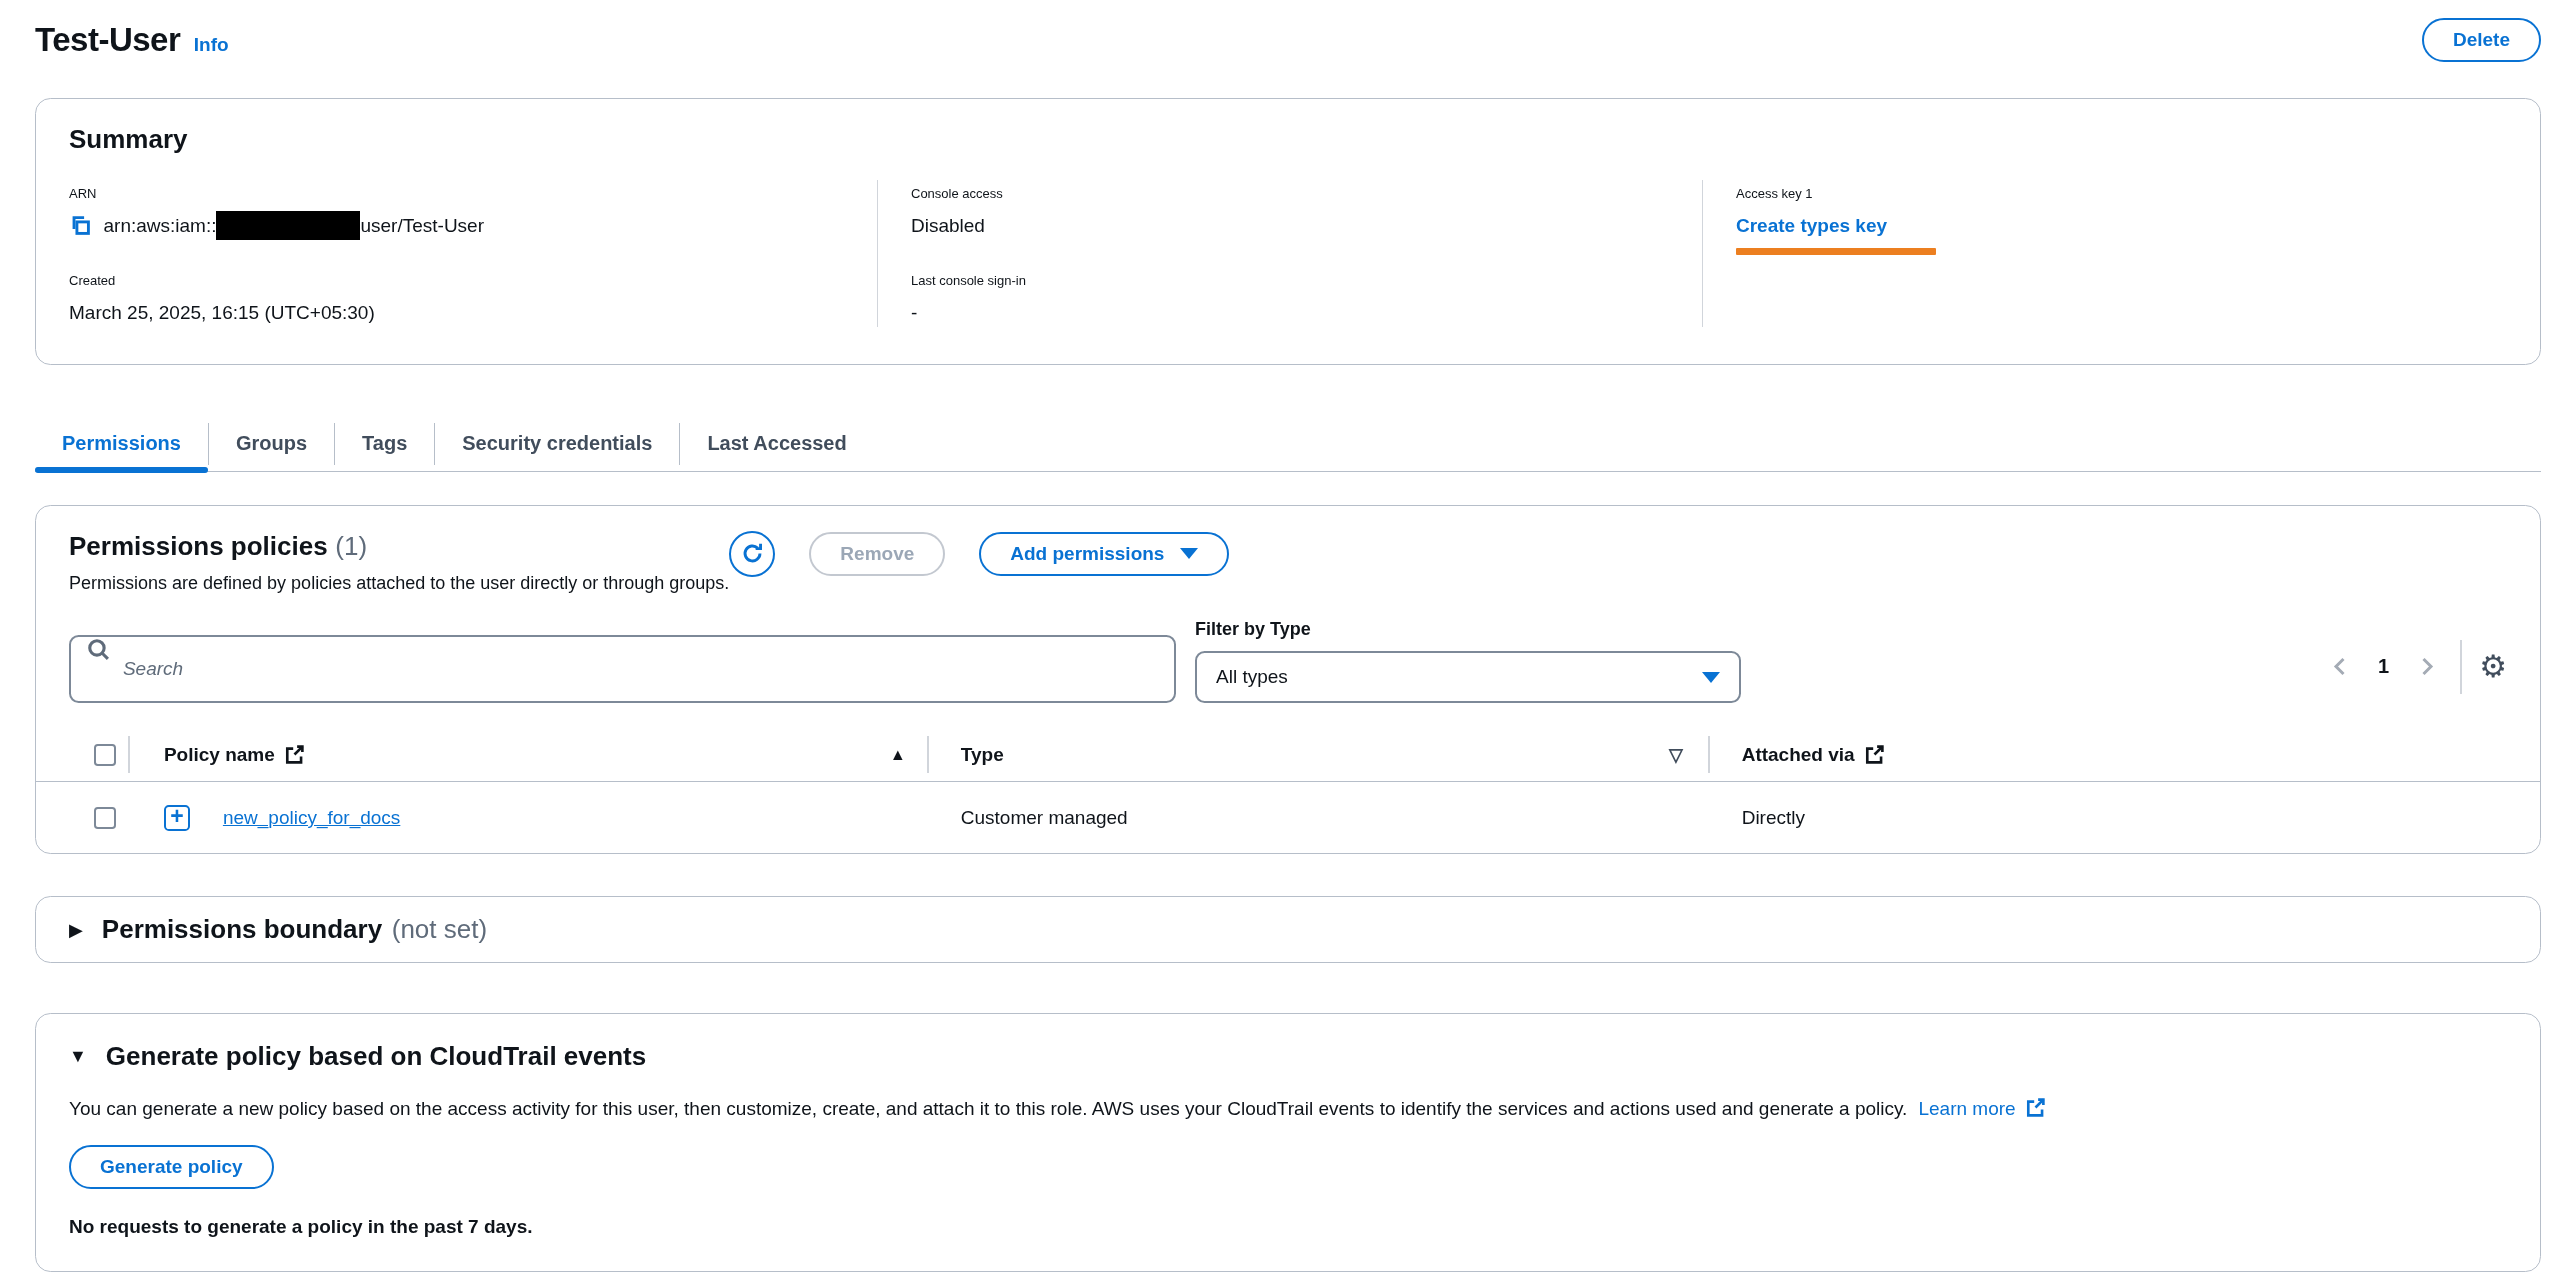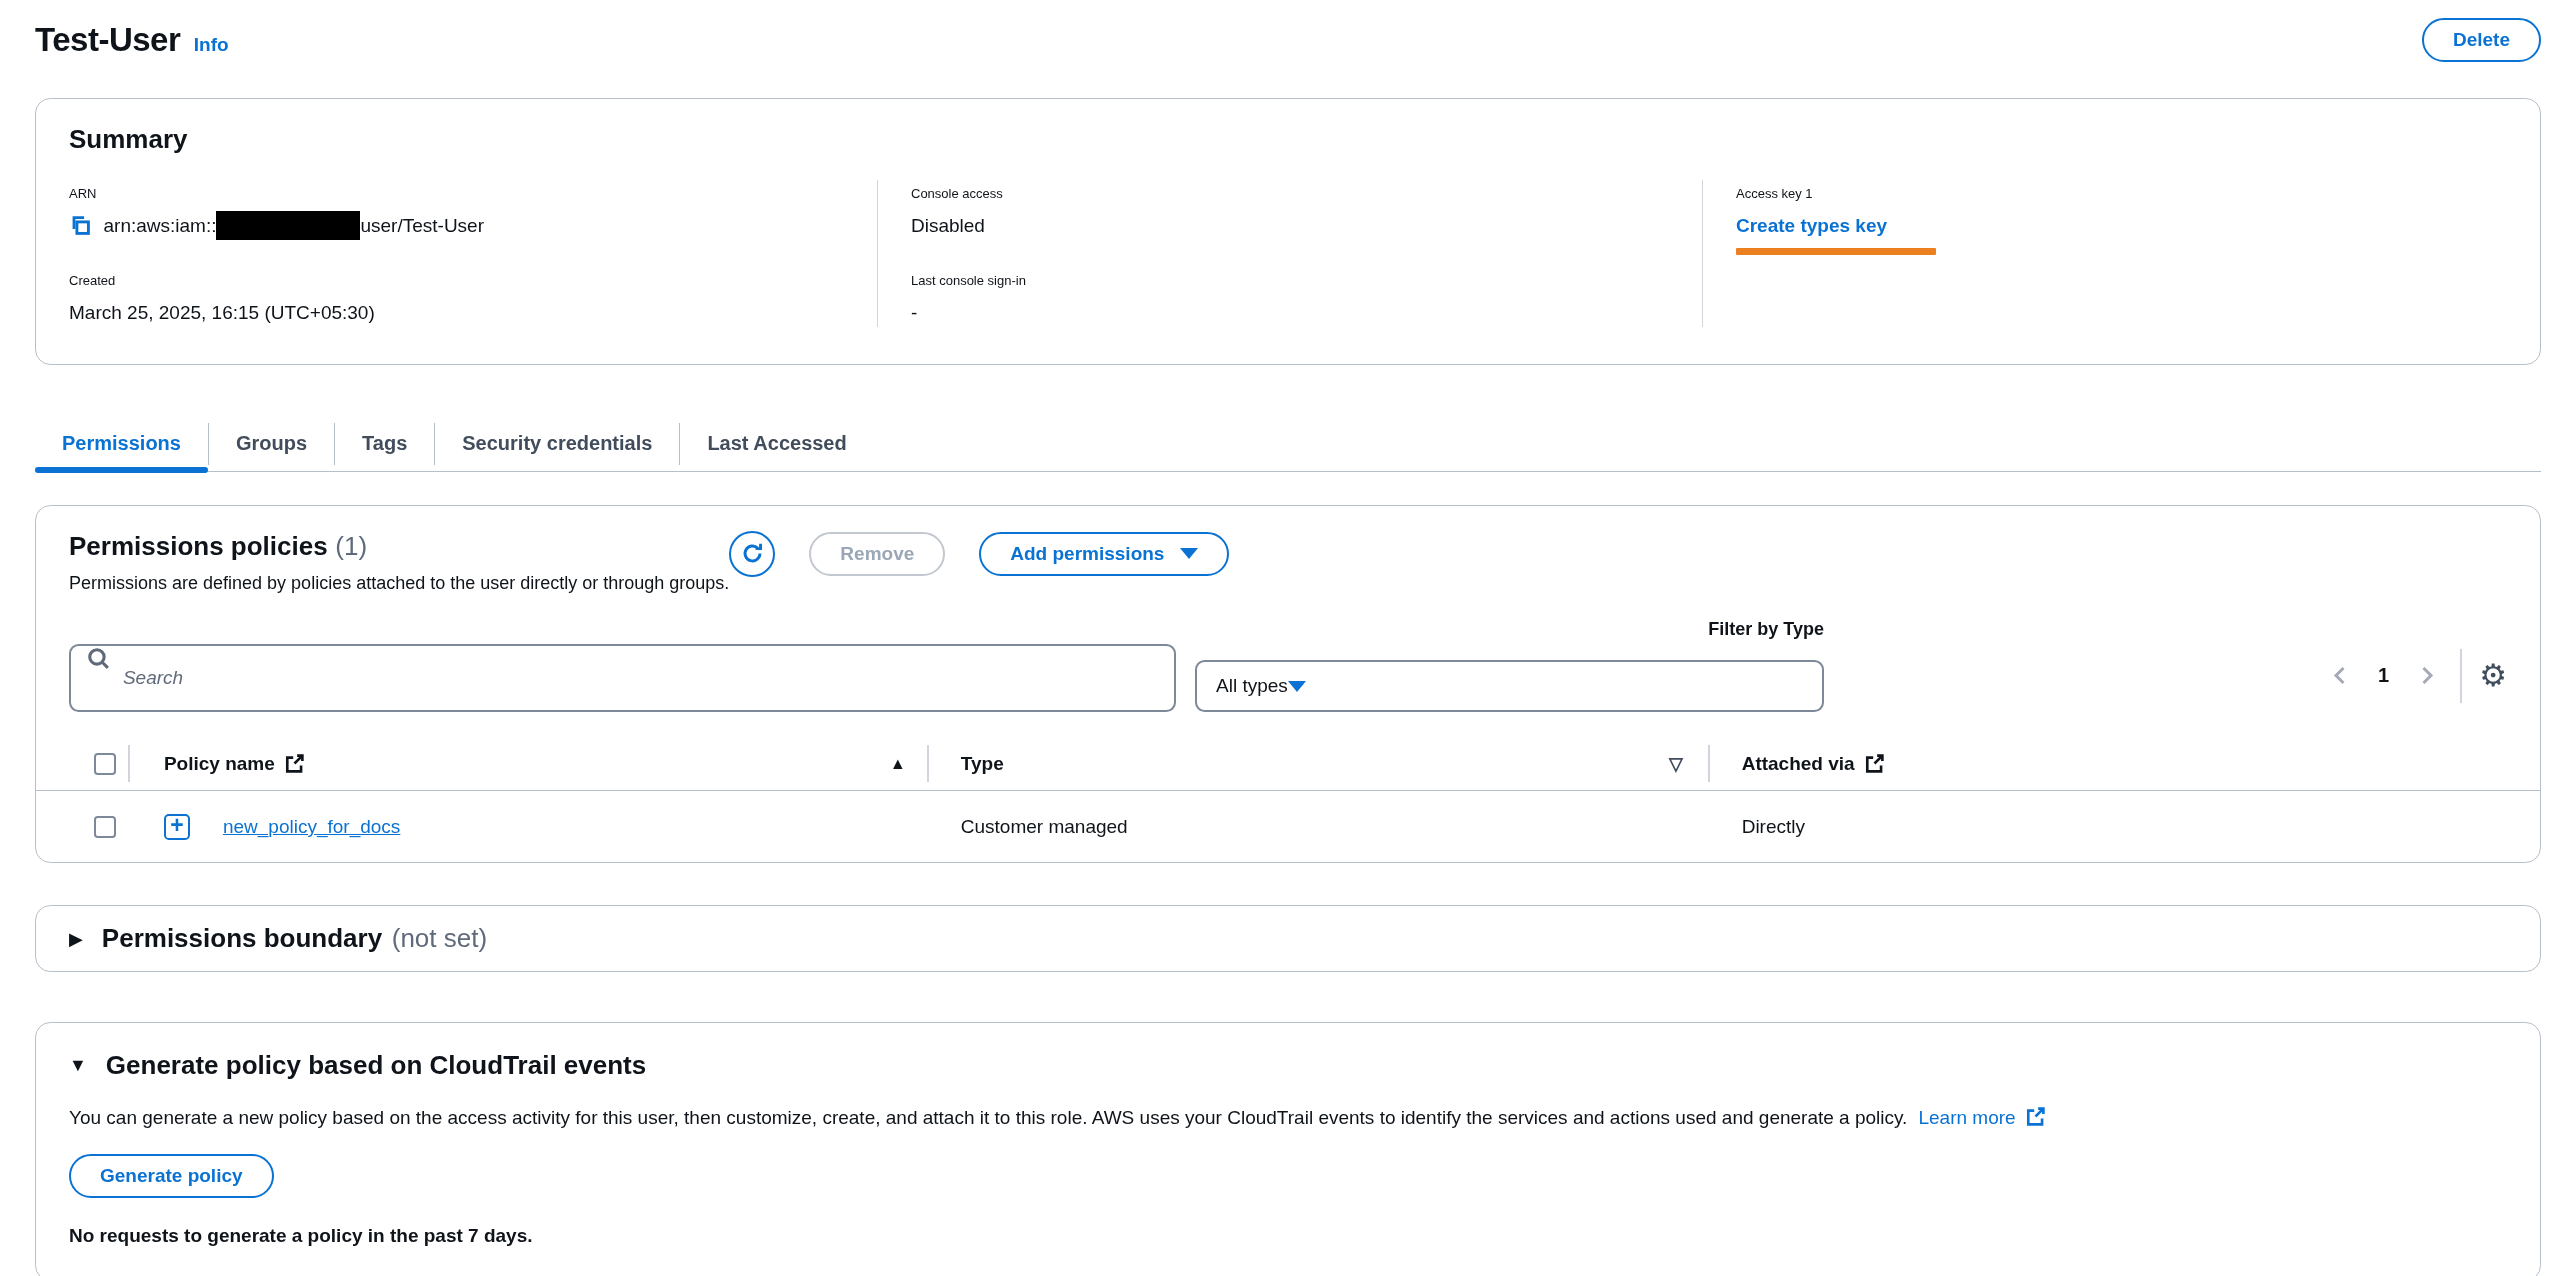--- a/index.html
+++ b/index.html
@@ -59,23 +59,23 @@
   .pol-heading-line { font-size:26px; font-weight:700; }
   .pol-count { color:#5f6b7a; font-weight:400; margin-left:7.7px; }
   .pol-desc { font-size:18px; color:#0f141a; margin-top:11.5px; }
   .pol-actions { display:flex; align-items:center; gap:34px; }
 
   .filter-row { display:flex; align-items:flex-end; padding:0 33px; margin-top:25px; }
   .search-box { width:1107px; height:68px; border:2.9px solid #7d8998; border-radius:9.6px; display:flex; padding:0 15.4px; background:#fff; }
   .search-box input { border:none; outline:none; flex:1; font-size:19px; font-family:"Liberation Sans", sans-serif; color:#0f141a; margin-left:11.5px; background:transparent; }
   .search-box input::placeholder { color:#5f6b7a; font-style:italic; }
   .filter-group { margin-left:19px; }
-  .filter-label { font-size:18px; font-weight:700; margin-bottom:20px;text-align:right; }
-  .select-box { width:629px; height:52px; border:2.9px solid #7d8998; border-radius:9.6px; display:flex; align-items:center;
-                justify-content:flex-start; padding:0 19px; font-size:19px; cursor:pointer; background:#fff; }
+  .filter-label { font-size:18px; font-weight:700; margin-bottom:11px; }
+  .select-box { width:546px; height:52px; border:2.9px solid #7d8998; border-radius:9.6px; display:flex; align-items:center;
+                justify-content:space-between; padding:0 19px; font-size:19px; cursor:pointer; background:#fff; }
   .pager-zone { margin-left:auto; display:flex; align-items:center; margin-bottom:9.6px; }
   .pager-btn { background:none; border:none; cursor:pointer; display:flex; align-items:center; padding:5.8px; }
   .page-num { font-size:20px; font-weight:700; margin:0 21px; }
   .pager-divider { width:1.9px; height:54px; background:#d1d5db; margin:0 17.3px; }
   .gear { font-size:31px; color:#414d5c; background:none; border:none; cursor:pointer; line-height:1; }
 
   
   .tbl-header { display:flex; align-items:center; height:54px; margin-top:25px; border-bottom:1.9px solid #b6bec9;
                 font-size:19px; font-weight:700; padding:0 33px; }
   .tbl-row { display:flex; align-items:center; height:71px; font-size:19px; padding:0 33px; }

